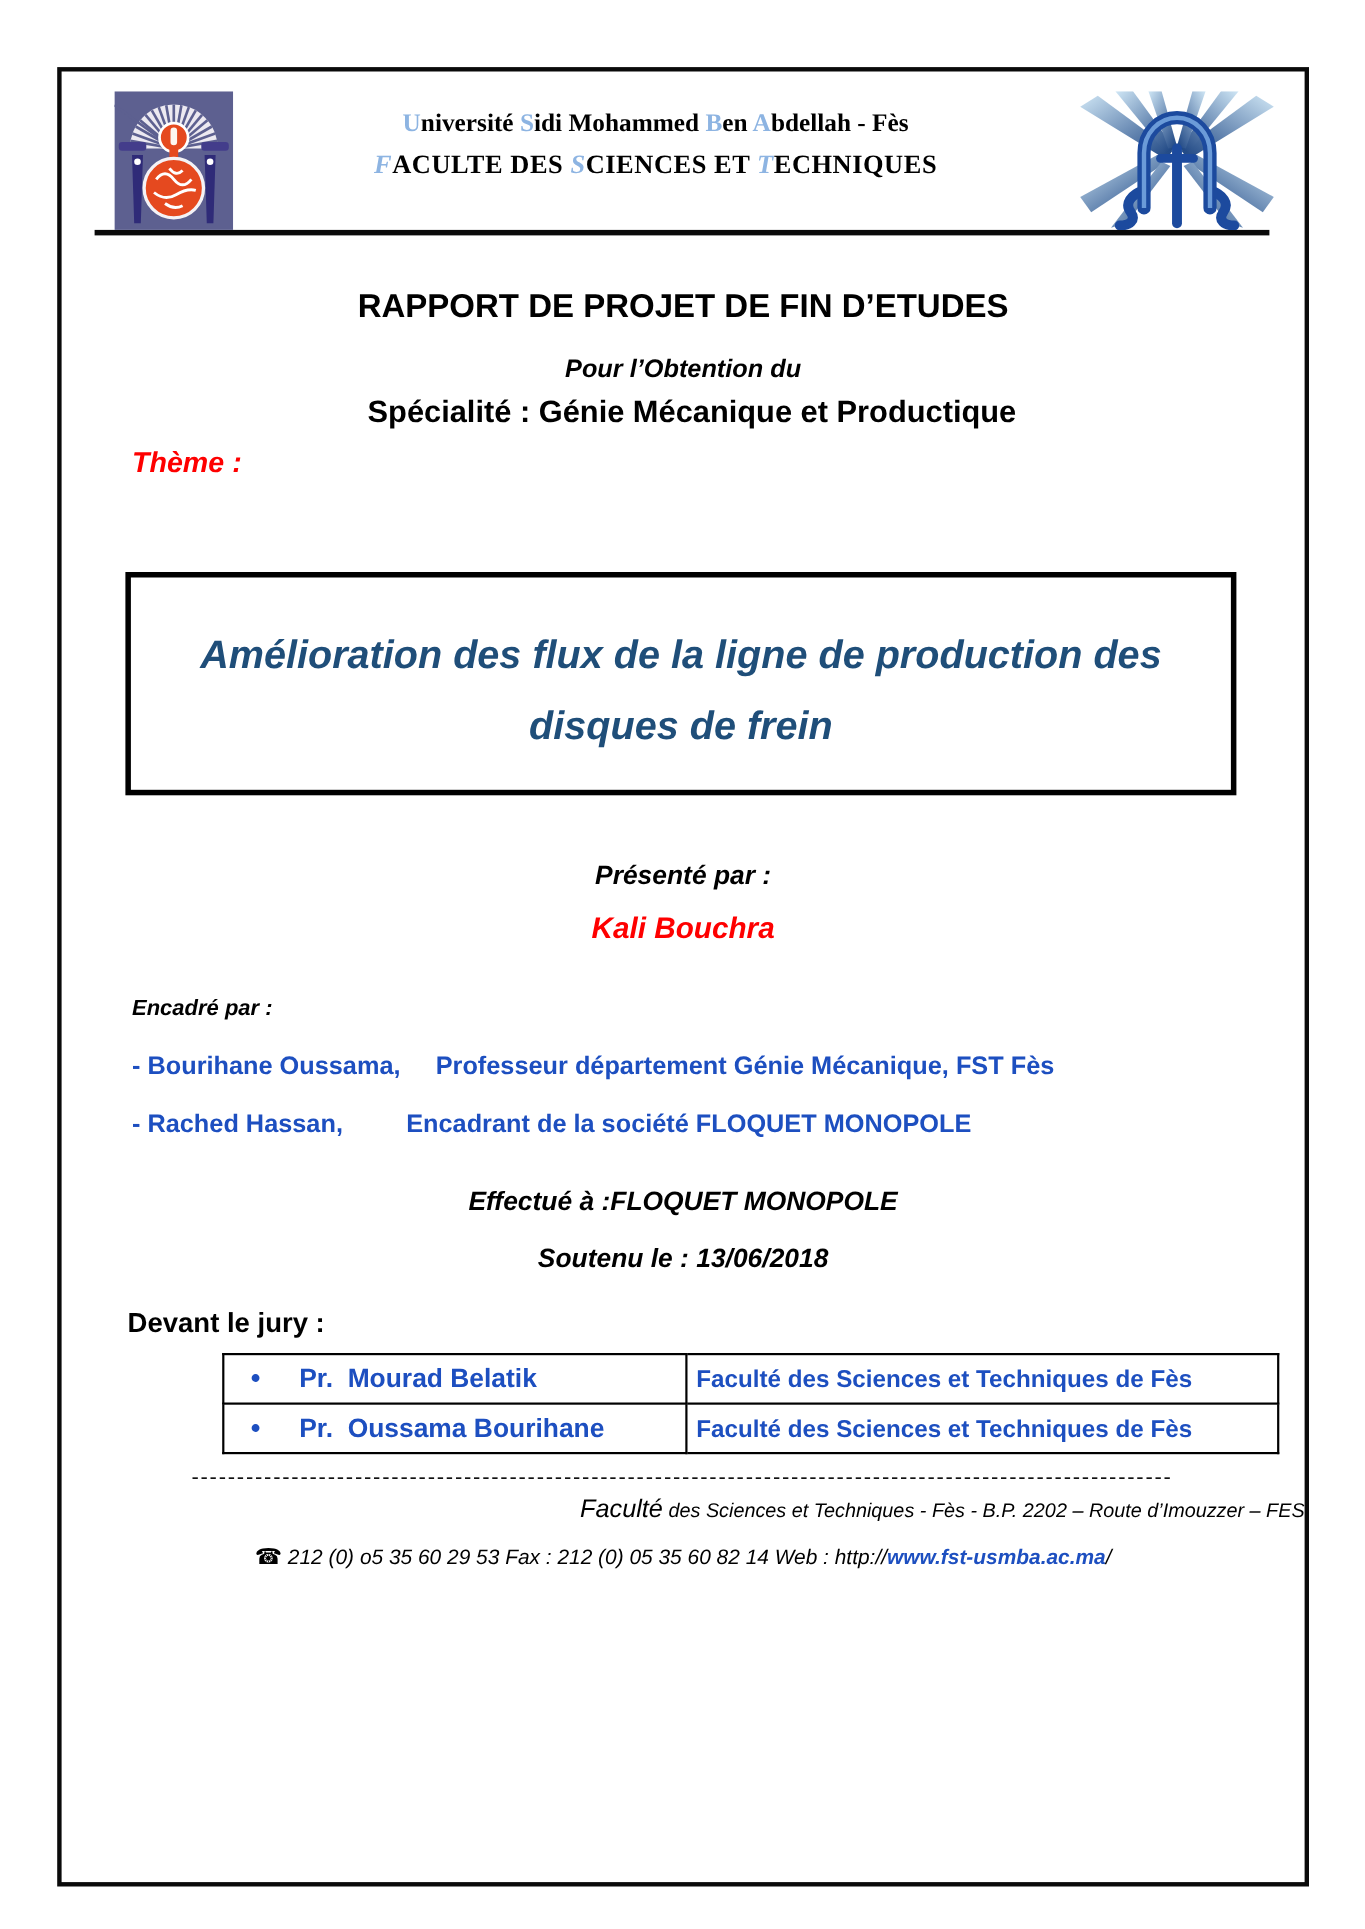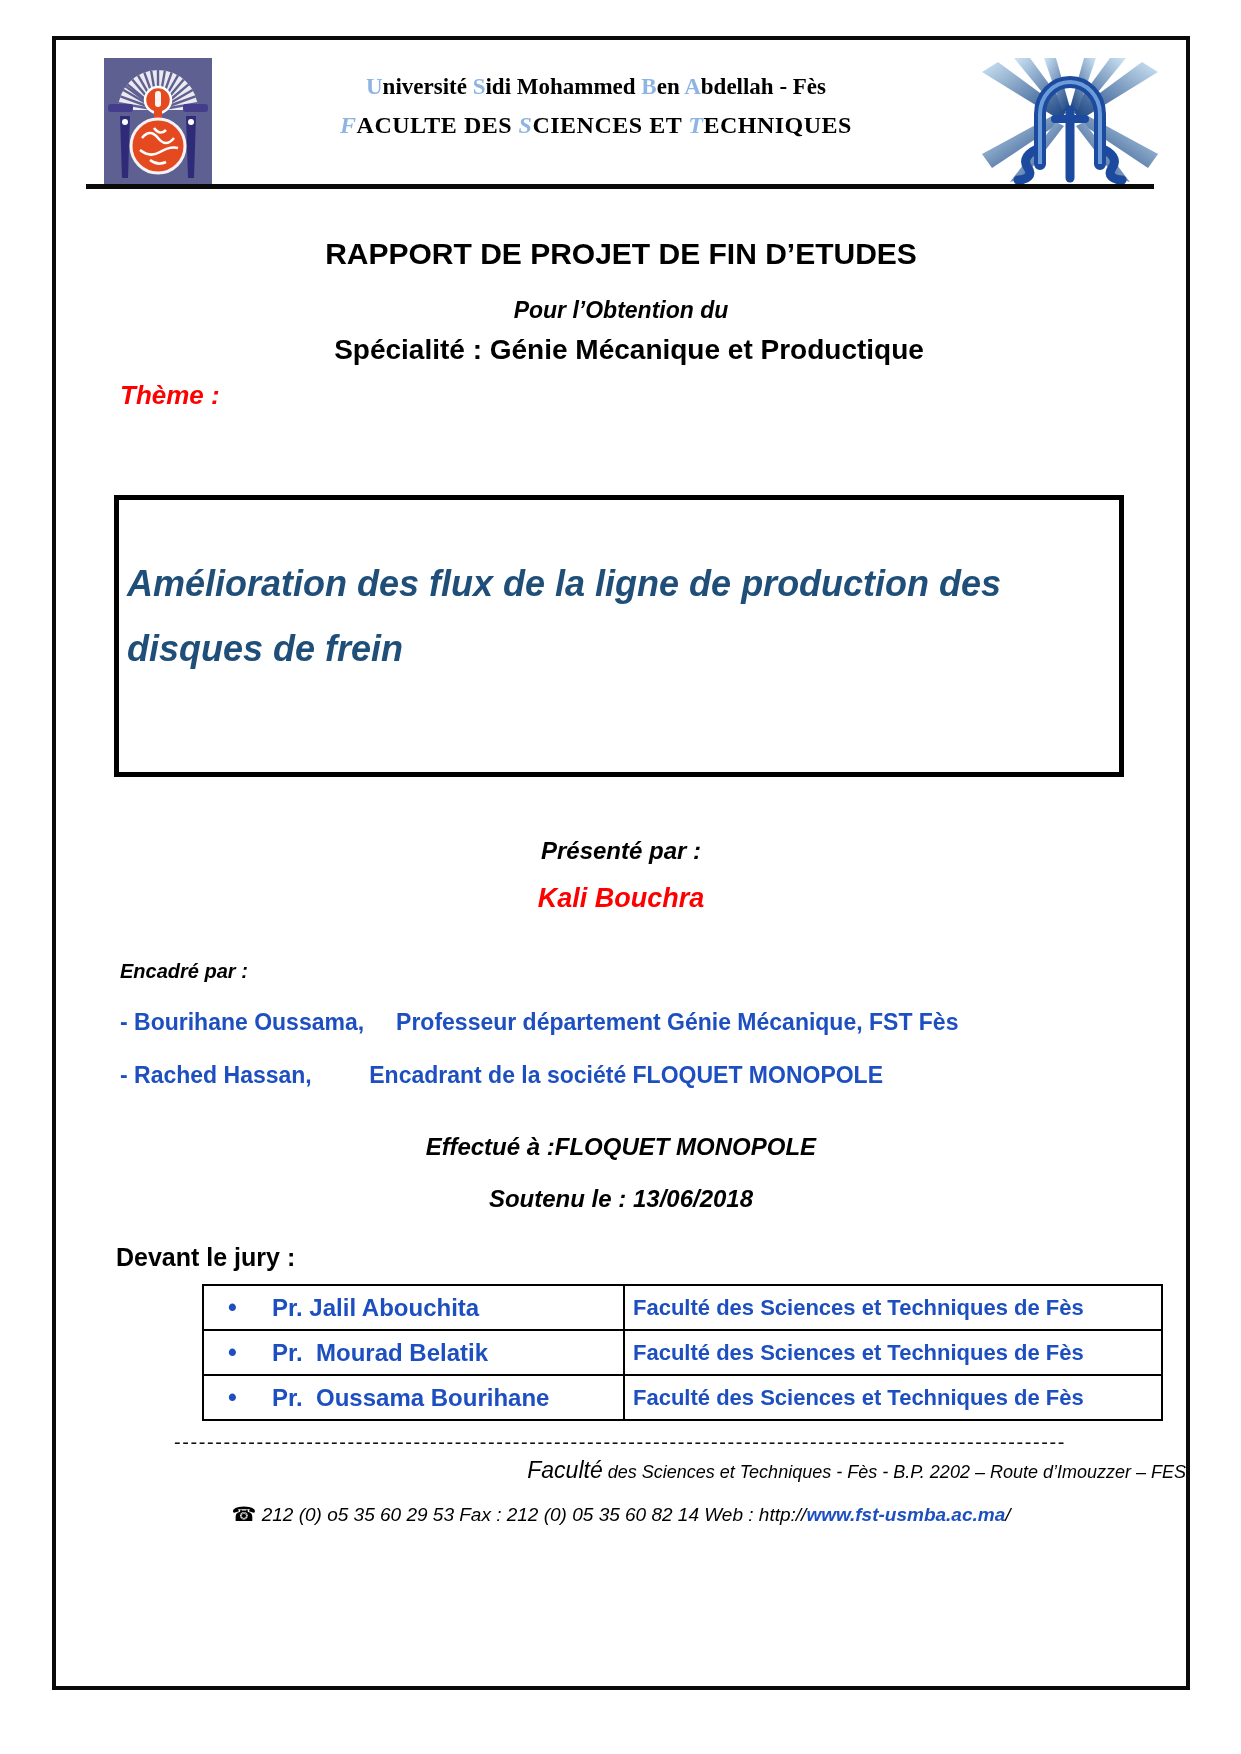--- a/index.html
+++ b/index.html
@@ -1,21 +1,21 @@
 <!DOCTYPE html>
 <html><head>
 <meta charset="utf-8">
 <style>
   html,body{margin:0;padding:0;background:#fff;}
   .page{
     position:relative;width:1241px;height:1754px;background:#fff;
     font-family:"Liberation Sans",sans-serif;color:#000;overflow:hidden;
   }
   .frame{
-    position:absolute;left:52px;top:36px;width:1130px;height:1646px;
+    position:absolute;left:52px;top:61px;width:1130px;height:1646px;
     border:4px solid #0a0a0a;box-sizing:content-box;
   }
   
   .header{display:flex;align-items:flex-start;padding:18px 26px 0 48px;}
   .header-center{flex:1;text-align:center;padding-top:16px;font-family:"Liberation Serif",serif;}
   .header-line1{font-size:23px;font-weight:bold;}
   .header-line2{font-size:24px;font-weight:bold;margin-top:12px;letter-spacing:.5px;}
   .header .hl{color:#8db4e2;}
   .header-line2 .hl{font-style:italic;}
   .header-rule{margin:0 32px 0 30px;border-top:5px solid #0a0a0a;height:0;}
@@ -23,22 +23,22 @@
   .logo-right{width:180px;height:126px;flex:0 0 auto;}
 
   
   .t-report{margin-top:48px;text-align:center;font-size:30px;font-weight:bold;}
   .t-obtention{margin-top:26px;text-align:center;font-size:23px;font-weight:bold;font-style:italic;}
   .t-diploma{margin-top:28px;text-align:center;font-size:28px;font-weight:bold;}
   .t-specialty{margin-top:10px;text-align:center;font-size:28px;font-weight:bold;padding-left:16px;}
   .t-theme-label{margin:14px 0 0 64px;font-size:26px;font-weight:bold;font-style:italic;color:#fe0000;}
 
   .theme-box{
-    margin:84px 62px 0 58px;height:282px;border:5px solid #000;box-sizing:border-box;
-    padding:52px 8px 0 8px;
+    margin:84px 62px 0 58px;height:203px;border:5px solid #000;box-sizing:border-box;
+    text-align:center;padding:38px 8px 0 8px;
   }
   .theme-title{
     font-size:36px;font-weight:bold;font-style:italic;color:#1f4e79;line-height:1.8;
     max-width:1010px;margin:0 auto;
   }
 
   .presented-label{margin-top:60px;text-align:center;font-size:24px;font-weight:bold;font-style:italic;}
   .presented-name{margin-top:18px;text-align:center;font-size:27px;font-weight:bold;font-style:italic;color:#fe0000;}
 
   .supervised-label{margin:46px 0 0 64px;font-size:20px;font-weight:bold;font-style:italic;}
@@ -167,24 +167,20 @@
     <div class="advisor">- Bourihane Oussama,     Professeur département Génie Mécanique, FST Fès</div>
     <div class="advisor">- Rached Hassan,         Encadrant de la société FLOQUET MONOPOLE</div>
 
     <div class="place">Effectué à :FLOQUET MONOPOLE</div>
     <div class="date">Soutenu le : 13/06/2018</div>
     <div class="jury-label">Devant le jury :</div>
 
     <table class="jury">
       <tbody>
         <tr>
-          <td class="jury-name"><span class="bullet">•</span><span>Pr. Jalil Abouchita</span></td>
-          <td class="jury-affil">Faculté des Sciences et Techniques de Fès</td>
-        </tr>
-        <tr>
           <td class="jury-name"><span class="bullet">•</span><span>Pr.  Mourad Belatik</span></td>
           <td class="jury-affil">Faculté des Sciences et Techniques de Fès</td>
         </tr>
         <tr>
           <td class="jury-name"><span class="bullet">•</span><span>Pr.  Oussama Bourihane</span></td>
           <td class="jury-affil">Faculté des Sciences et Techniques de Fès</td>
         </tr>
       </tbody>
     </table>
 

